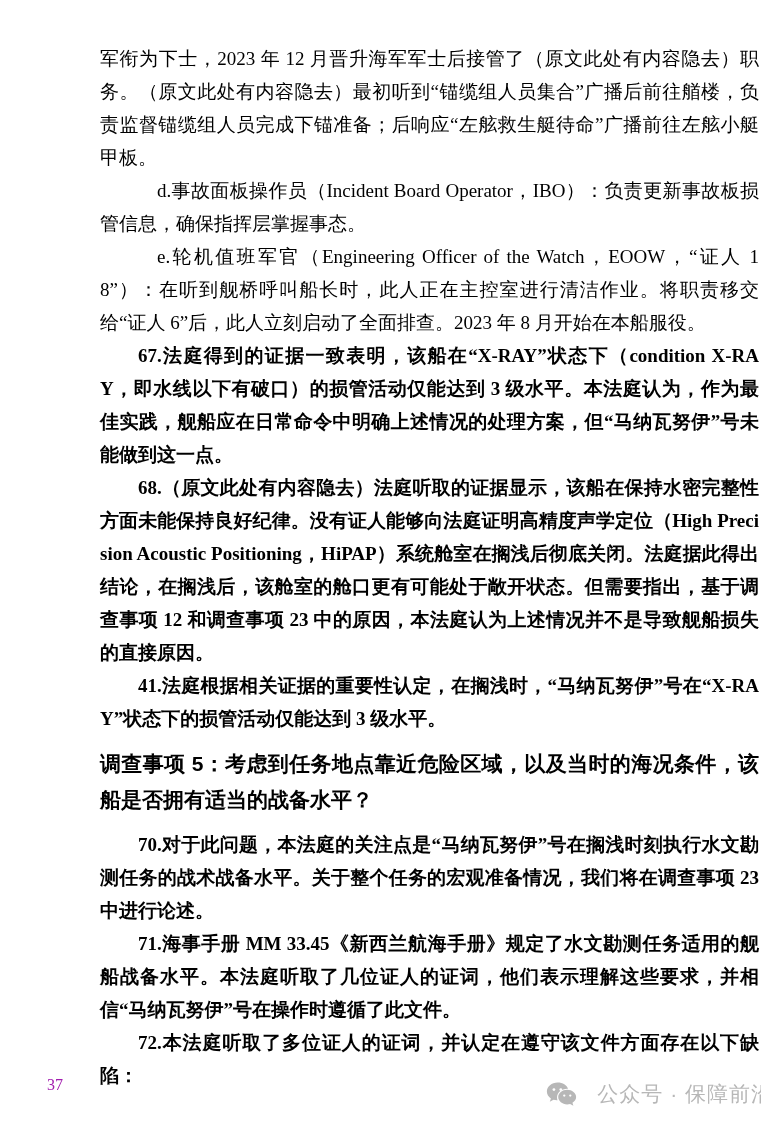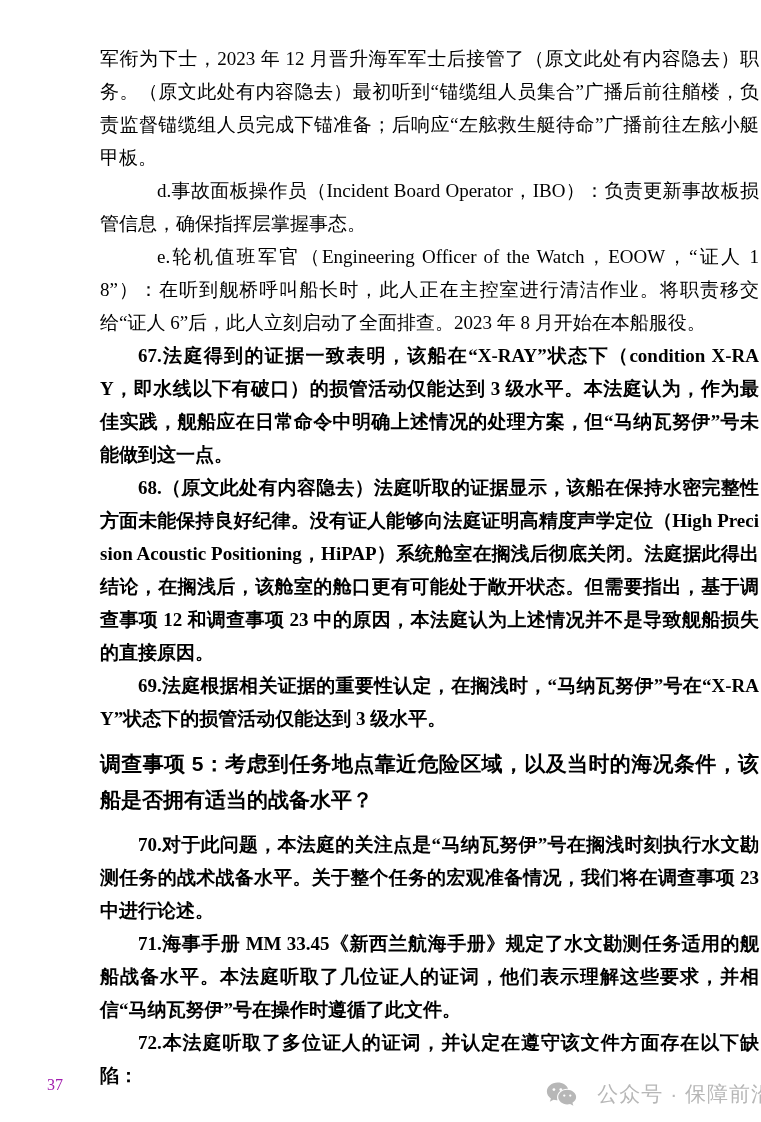--- a/index.html
+++ b/index.html
@@ -70,21 +70,21 @@
 
     <p class="para indent-3">d.事故面板操作员（Incident Board Operator，IBO）：负责更新事故板损管信息，确保指挥层掌握事态。</p>
 
     <p class="para indent-3">e.轮机值班军官（Engineering Officer of the Watch，EOOW，“证人 18”）：在听到舰桥呼叫船长时，此人正在主控室进行清洁作业。将职责移交给“证人 6”后，此人立刻启动了全面排查。2023 年 8 月开始在本船服役。</p>
 
 
     <p class="para indent-2">67.法庭得到的证据一致表明，该船在“X-RAY”状态下（condition X-RAY，即水线以下有破口）的损管活动仅能达到 3 级水平。本法庭认为，作为最佳实践，舰船应在日常命令中明确上述情况的处理方案，但“马纳瓦努伊”号未能做到这一点。</p>
 
     <p class="para indent-2">68.（原文此处有内容隐去）法庭听取的证据显示，该船在保持水密完整性方面未能保持良好纪律。没有证人能够向法庭证明高精度声学定位（High Precision Acoustic Positioning，HiPAP）系统舱室在搁浅后彻底关闭。法庭据此得出结论，在搁浅后，该舱室的舱口更有可能处于敞开状态。但需要指出，基于调查事项 12 和调查事项 23 中的原因，本法庭认为上述情况并不是导致舰船损失的直接原因。</p>
 
-    <p class="para indent-2">69.法庭根据相关证据的重要性认定，在搁浅时，“马纳瓦努伊”号在“X-RAY”状态下的损管活动仅能达到 3 级水平。</p>
+    <p class="para indent-2">41.法庭根据相关证据的重要性认定，在搁浅时，“马纳瓦努伊”号在“X-RAY”状态下的损管活动仅能达到 3 级水平。</p>
 
     <h2 class="section-heading">调查事项 5：考虑到任务地点靠近危险区域，以及当时的海况条件，该船是否拥有适当的战备水平？</h2>
 
     <p class="para indent-2">70.对于此问题，本法庭的关注点是“马纳瓦努伊”号在搁浅时刻执行水文勘测任务的战术战备水平。关于整个任务的宏观准备情况，我们将在调查事项 23 中进行论述。</p>
 
     <p class="para indent-2">71.海事手册 MM 33.45《新西兰航海手册》规定了水文勘测任务适用的舰船战备水平。本法庭听取了几位证人的证词，他们表示理解这些要求，并相信“马纳瓦努伊”号在操作时遵循了此文件。</p>
 
     <p class="para indent-2">72.本法庭听取了多位证人的证词，并认定在遵守该文件方面存在以下缺陷：</p>
 
   </div>

